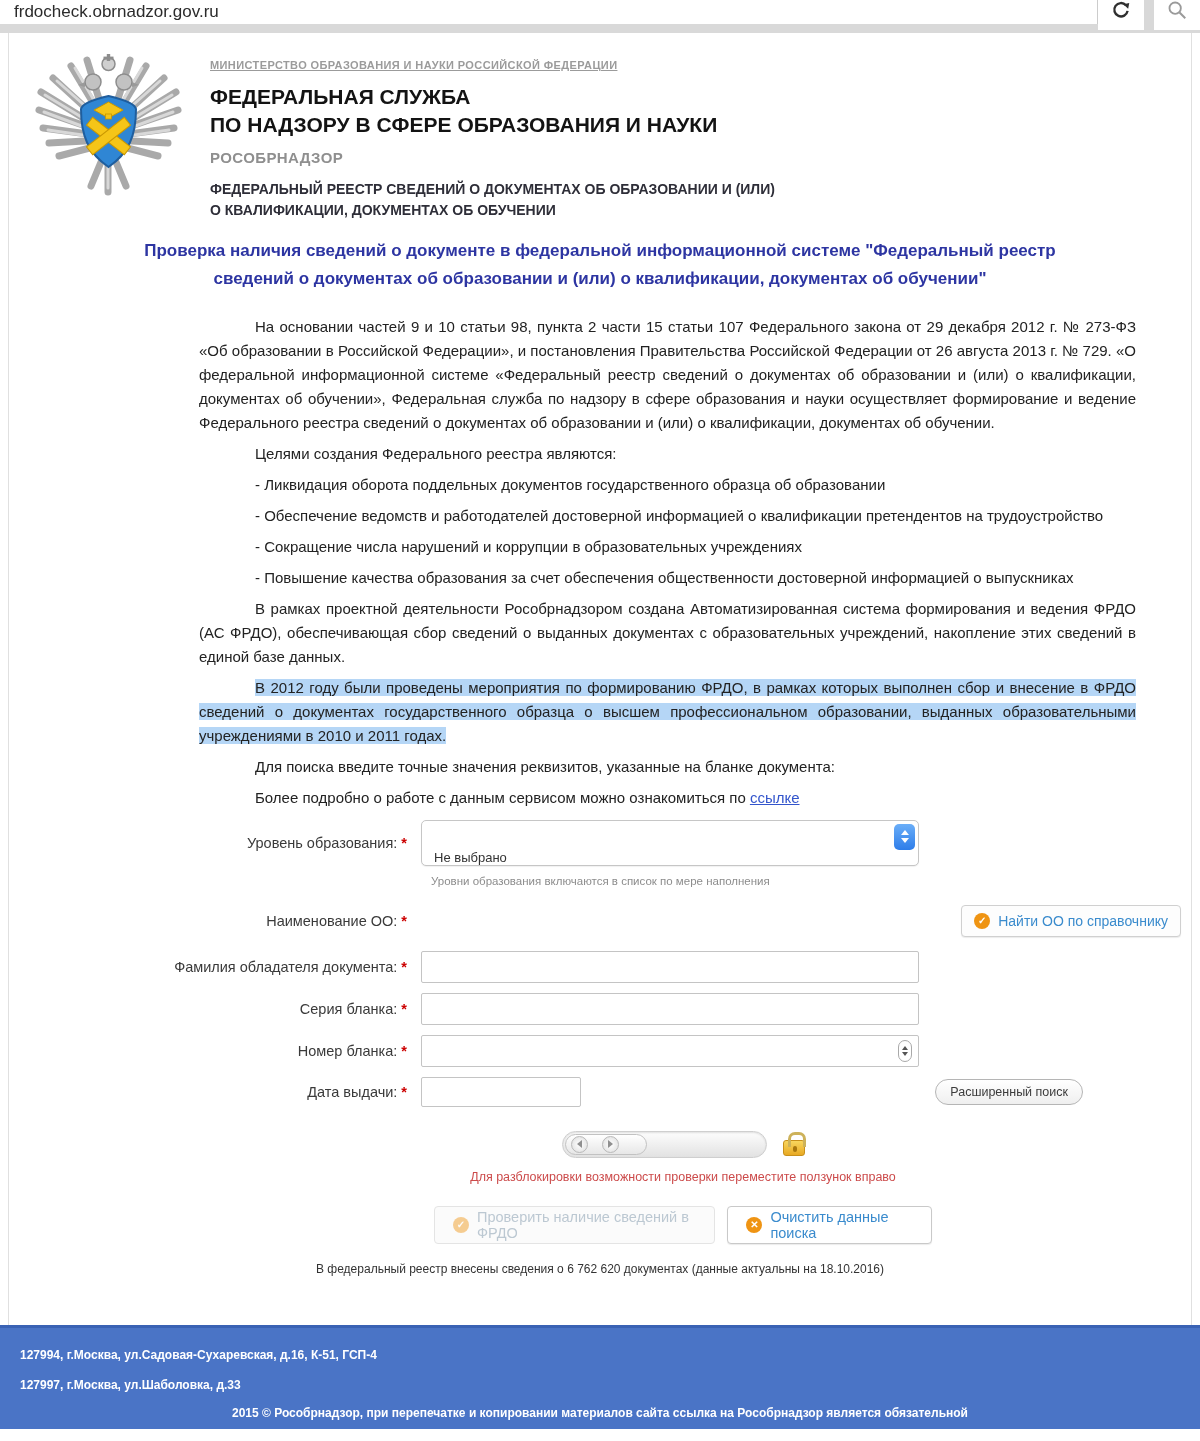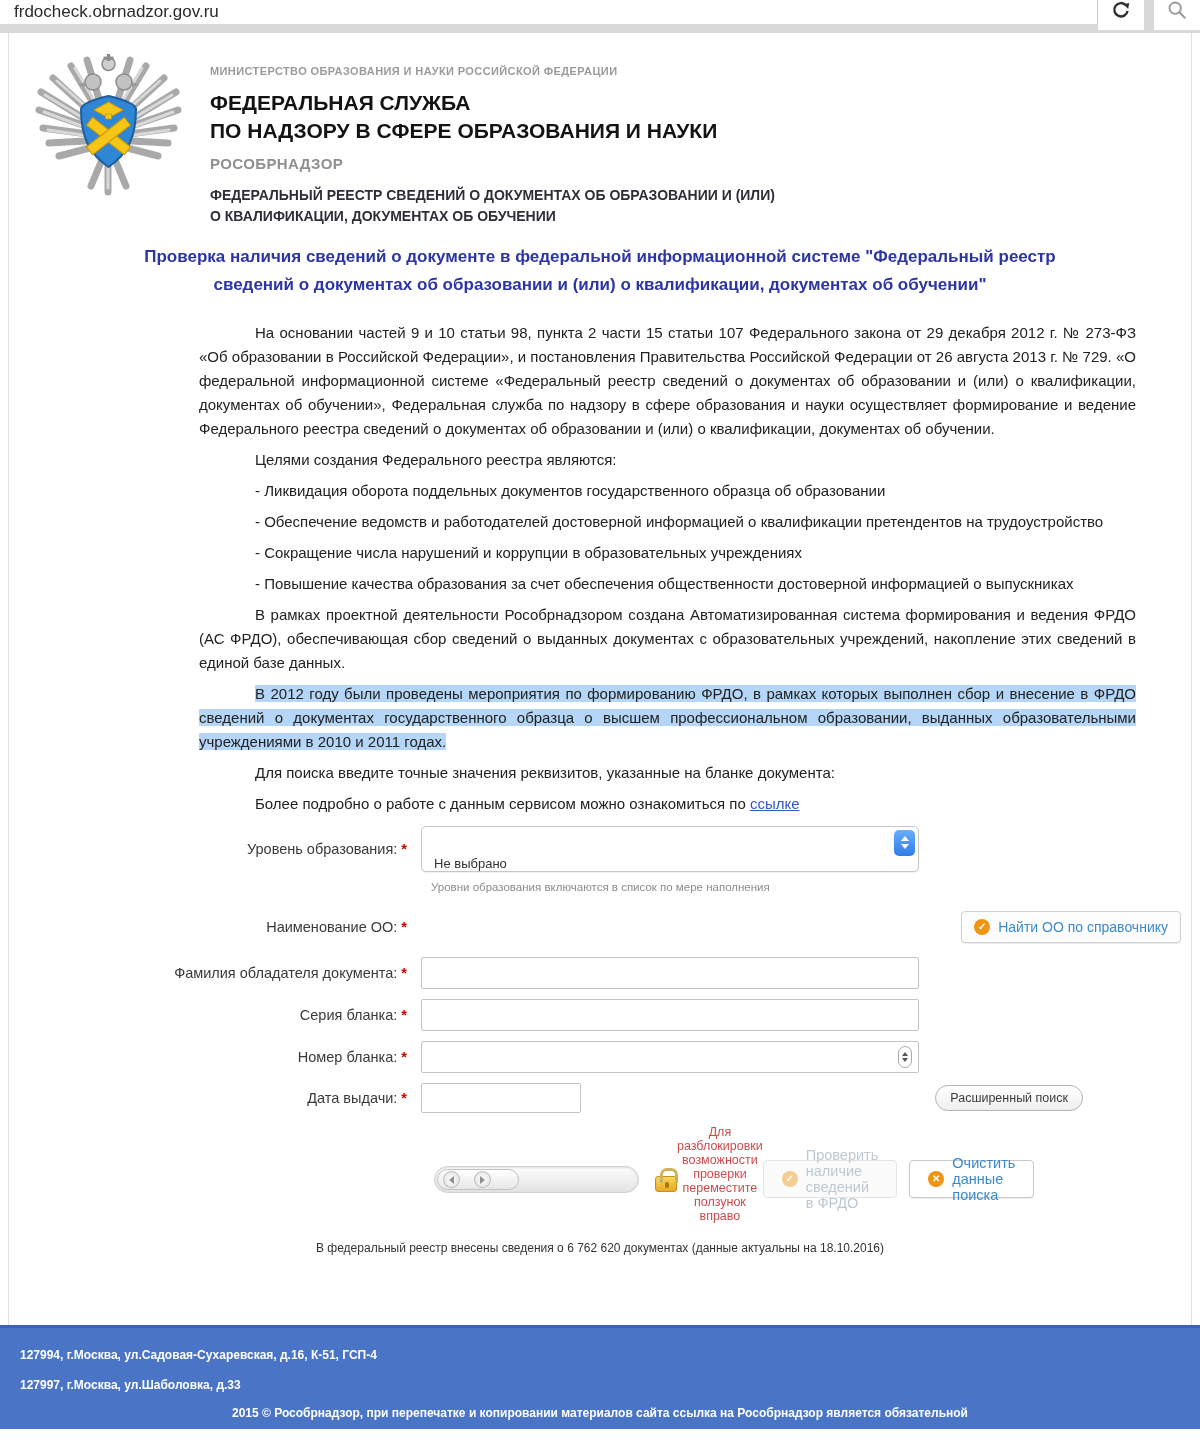--- a/index.html
+++ b/index.html
@@ -17,21 +17,21 @@
 
   
   .content { height:1292px; margin:0 8px; background:#fff;
              border-left:1px solid #e0e0e0; border-right:1px solid #e0e0e0;
              overflow:hidden; position:relative; }
 
   
   .site-header { display:flex; padding:16px 0 0 22px; }
   .logo { width:155px; height:160px; flex:0 0 155px; }
   .header-text { padding:6px 0 0 24px; }
-  .ministry { font-size:11px; font-weight:bold; letter-spacing:.4px; color:#9b9b9b; margin-top:10px; }
+  .ministry { font-size:11px; font-weight:bold; letter-spacing:.4px; color:#9b9b9b; margin-top:4px;text-decoration:underline; }
   .service-name { font-size:21px; font-weight:bold; color:#131313; line-height:1.32; margin-top:12px; }
   .short-name { font-size:15px; font-weight:bold; color:#8f8f8f; letter-spacing:.4px; margin-top:11px; }
   .registry-name { font-size:14px; font-weight:bold; color:#2e2e38; line-height:1.5; margin-top:13px; }
 
   
   .page-title { width:940px; margin:16px auto 8px; text-align:center;
                 font-size:17px; font-weight:bold; color:#2d35a2; line-height:1.62; }
 
   
   .text-block { margin:22px 55px 0 190px; color:#222; font-size:15px; line-height:1.6; }
@@ -83,21 +83,21 @@
                   border:1px solid #b5b5b5; border-radius:13px;
                   background:linear-gradient(#fff,#efefef); font-size:12.5px; color:#3c3c3c;
                   display:flex; align-items:center; cursor:pointer; }
 
   .orange-dot { width:16px; height:16px; border-radius:50%; background:#ef9413; color:#fff;
                 font-size:10px; font-weight:bold; display:inline-flex; align-items:center;
                 justify-content:center; margin-right:8px; flex:0 0 16px; }
   .orange-dot.dim { opacity:.45; }
 
   
-  .actions-col { margin-left:425px; width:498px; display:flex; flex-direction:row; align-items:center; }
+  .actions-col { margin-left:425px; width:498px; display:flex; flex-direction:column; align-items:center; }
   .slider-row { display:flex; align-items:center; margin-top:24px; }
   .slider-track { position:relative; width:205px; height:27px; border-radius:14px;
                   background:linear-gradient(#fdfdfd,#e2e2e2); border:1px solid #cfcfcf;
                   box-shadow:inset 0 1px 2px rgba(0,0,0,.12); }
   .slider-handle { position:absolute; left:2px; top:2px; width:82px; height:21px; border-radius:11px;
                    background:linear-gradient(#ffffff,#e7e7e7); border:1px solid #c2c2c2;
                    display:flex; align-items:center; cursor:grab; }
   .arrow-circle { width:17px; height:17px; border-radius:50%; background:radial-gradient(#fff,#ddd);
                   border:1px solid #b9b9b9; display:flex; align-items:center; justify-content:center; }
   .arrow-circle.left { margin-left:5px; } .arrow-circle.right { margin-left:14px; }

